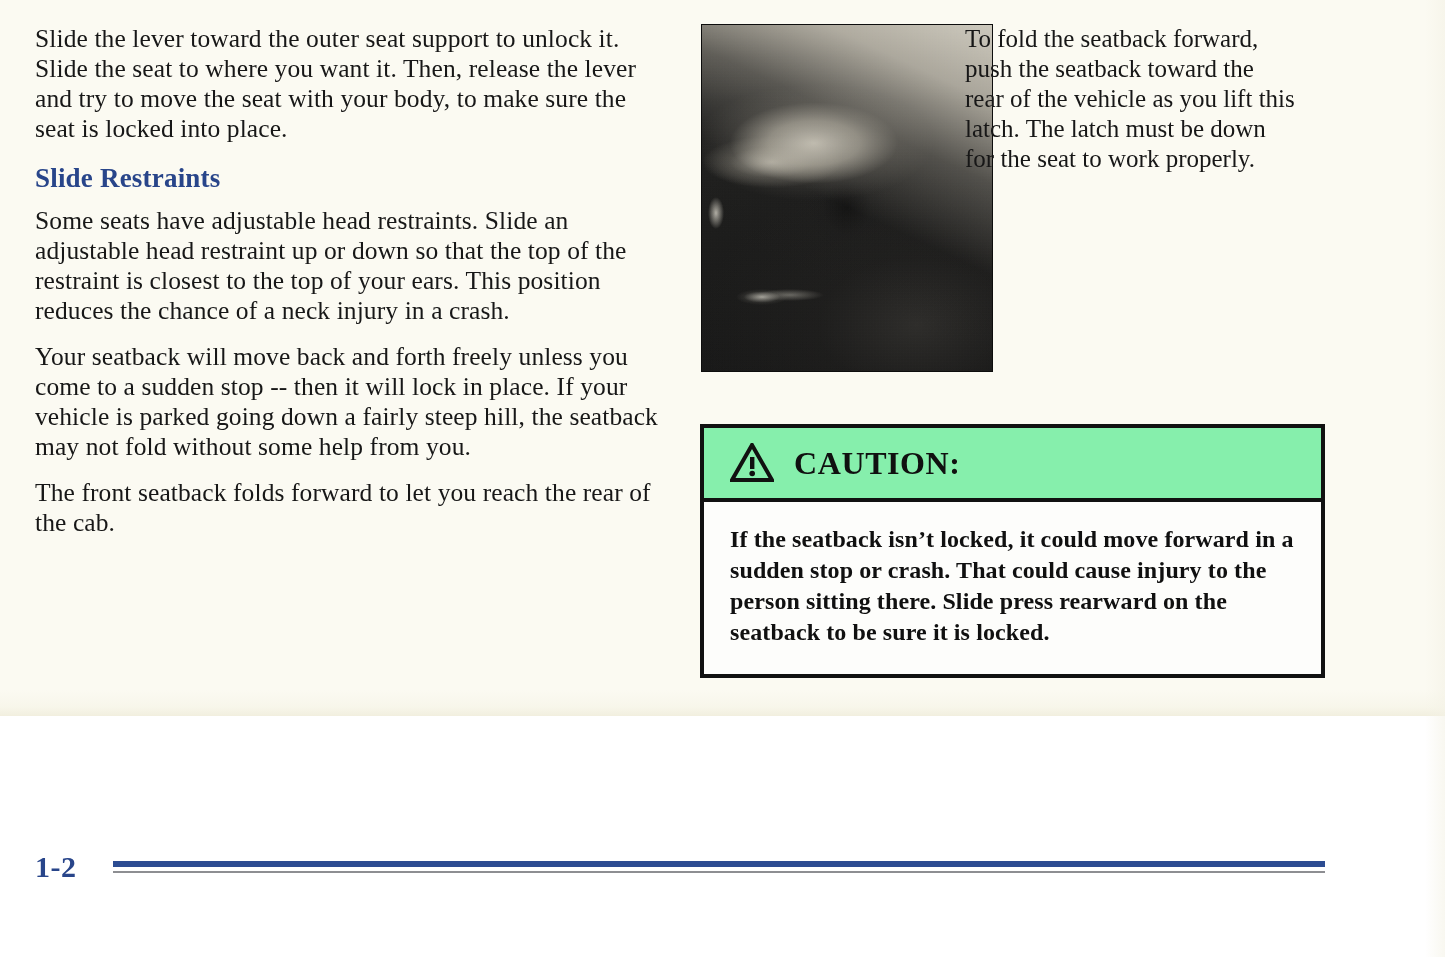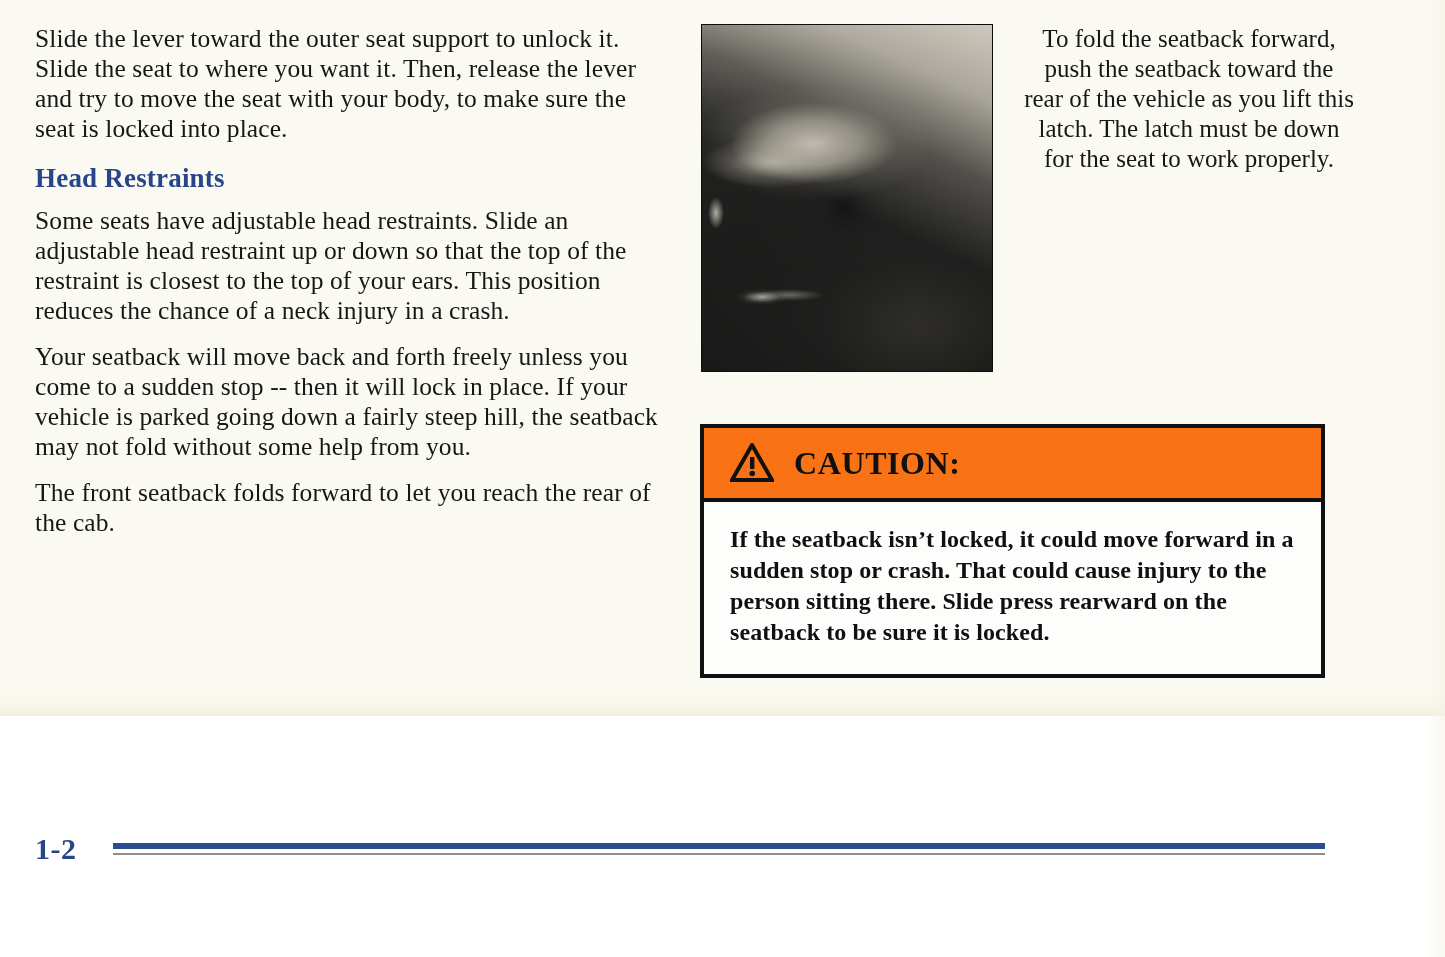--- a/index.html
+++ b/index.html
@@ -104,44 +104,43 @@
     opacity: 0.30;
     background-image:
       repeating-linear-gradient(0deg, rgba(255,255,255,0.06) 0px, rgba(0,0,0,0.06) 1px, rgba(255,255,255,0.04) 2px, rgba(0,0,0,0.05) 3px),
       repeating-linear-gradient(90deg, rgba(255,255,255,0.05) 0px, rgba(0,0,0,0.05) 1px, rgba(255,255,255,0.03) 2px, rgba(0,0,0,0.05) 3px);
     pointer-events: none;
   }
 
   
   .caption-col {
     position: absolute;
-    left: 1024px;
+    left: 965px;
     top: 24px;
     width: 330px;
-    text-align: center;
   }
   .caption-col p {
     margin: 0;
     font-size: 25px;
     line-height: 30px;
     color: #171717;
   }
 
   
   .caution-box {
     position: absolute;
     left: 700px;
     top: 424px;
     width: 625px;
     border: 4px solid #111111;
     background: #ffffff;
     box-sizing: border-box;
   }
   .caution-header {
-    background: #f97316;
+    background: #86efac;
     border-bottom: 4px solid #111111;
     height: 74px;
     display: flex;
     align-items: center;
     padding-left: 26px;
     box-sizing: border-box;
   }
   .warn-triangle {
     width: 44px;
     height: 40px;
@@ -165,21 +164,21 @@
     line-height: 31px;
     font-weight: bold;
     color: #101010;
     letter-spacing: 0.1px;
   }
 
   
   .footer {
     position: absolute;
     left: 35px;
-    top: 832px;
+    top: 850px;
     width: 1300px;
     height: 40px;
   }
   .folio {
     position: absolute;
     left: 0;
     top: 0;
     font-size: 30px;
     font-weight: bold;
     color: #28458a;
@@ -204,21 +203,21 @@
   }
 </style>
 </head>
 <body>
 
 <div class="page">
 
   <div class="col-left">
     <p class="body-text">Slide the lever toward the outer seat support to unlock it. Slide the seat to where you want it. Then, release the lever and try to move the seat with your body, to make sure the seat is locked into place.</p>
 
-    <h2 class="section-heading">Head Restraints</h2>
+    <h2 class="section-heading">Slide Restraints</h2>
 
     <p class="body-text">Some seats have adjustable head restraints. Slide an adjustable head restraint up or down so that the top of the restraint is closest to the top of your ears. This position reduces the chance of a neck injury in a crash.</p>
 
 
     <p class="body-text">Your seatback will move back and forth freely unless you come to a sudden stop -- then it will lock in place. If your vehicle is parked going down a fairly steep hill, the seatback may not fold without some help from you.</p>
 
     <p class="body-text">The front seatback folds forward to let you reach the rear of the cab.</p>
   </div>
 
   <div class="photo-frame">

